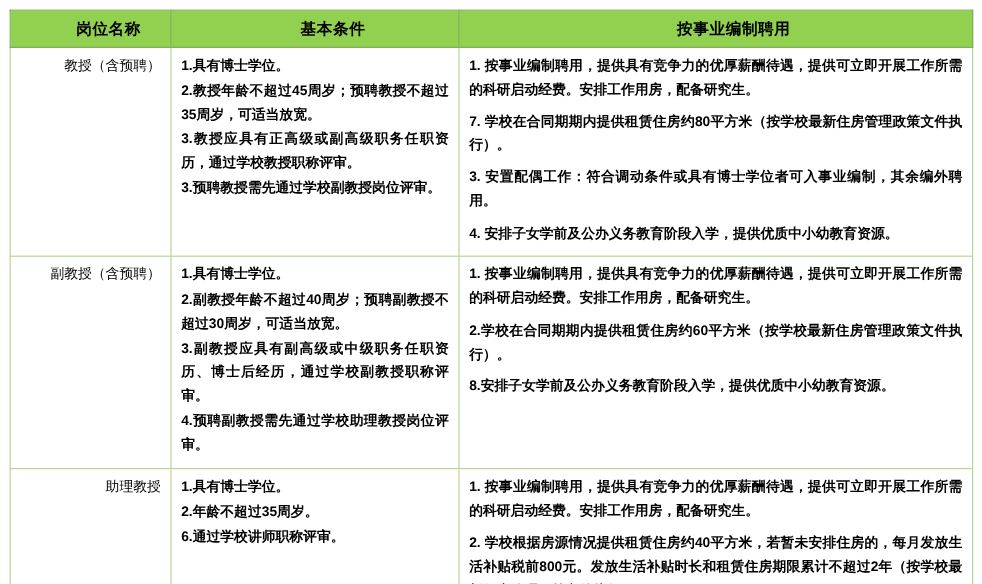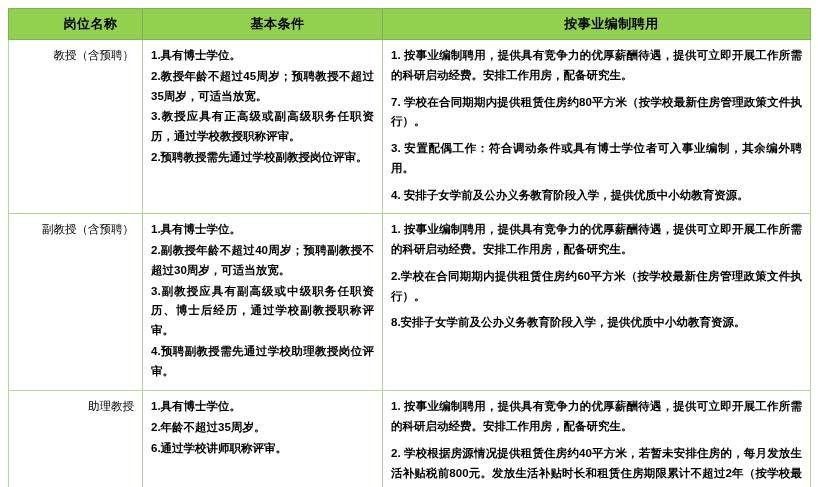--- a/index.html
+++ b/index.html
@@ -81,21 +81,21 @@
       </tr>
     </thead>
     <tbody>
       <tr>
         <td class="post-name">教授（含预聘）</td>
         <td>
           <div class="cell-block">
             <p class="para">1.具有博士学位。</p>
             <p class="para">2.教授年龄不超过45周岁；预聘教授不超过35周岁，可适当放宽。</p>
             <p class="para">3.教授应具有正高级或副高级职务任职资历，通过学校教授职称评审。</p>
-            <p class="para">2.预聘教授需先通过学校副教授岗位评审。</p>
+            <p class="para">3.预聘教授需先通过学校副教授岗位评审。</p>
           </div>
         </td>
         <td>
           <div class="cell-block spaced">
             <p class="para">1. 按事业编制聘用，提供具有竞争力的优厚薪酬待遇，提供可立即开展工作所需的科研启动经费。安排工作用房，配备研究生。</p>
             <p class="para">7. 学校在合同期期内提供租赁住房约80平方米（按学校最新住房管理政策文件执行）。</p>
             <p class="para">3. 安置配偶工作：符合调动条件或具有博士学位者可入事业编制，其余编外聘用。</p>
             <p class="para">4. 安排子女学前及公办义务教育阶段入学，提供优质中小幼教育资源。</p>
           </div>
         </td>

